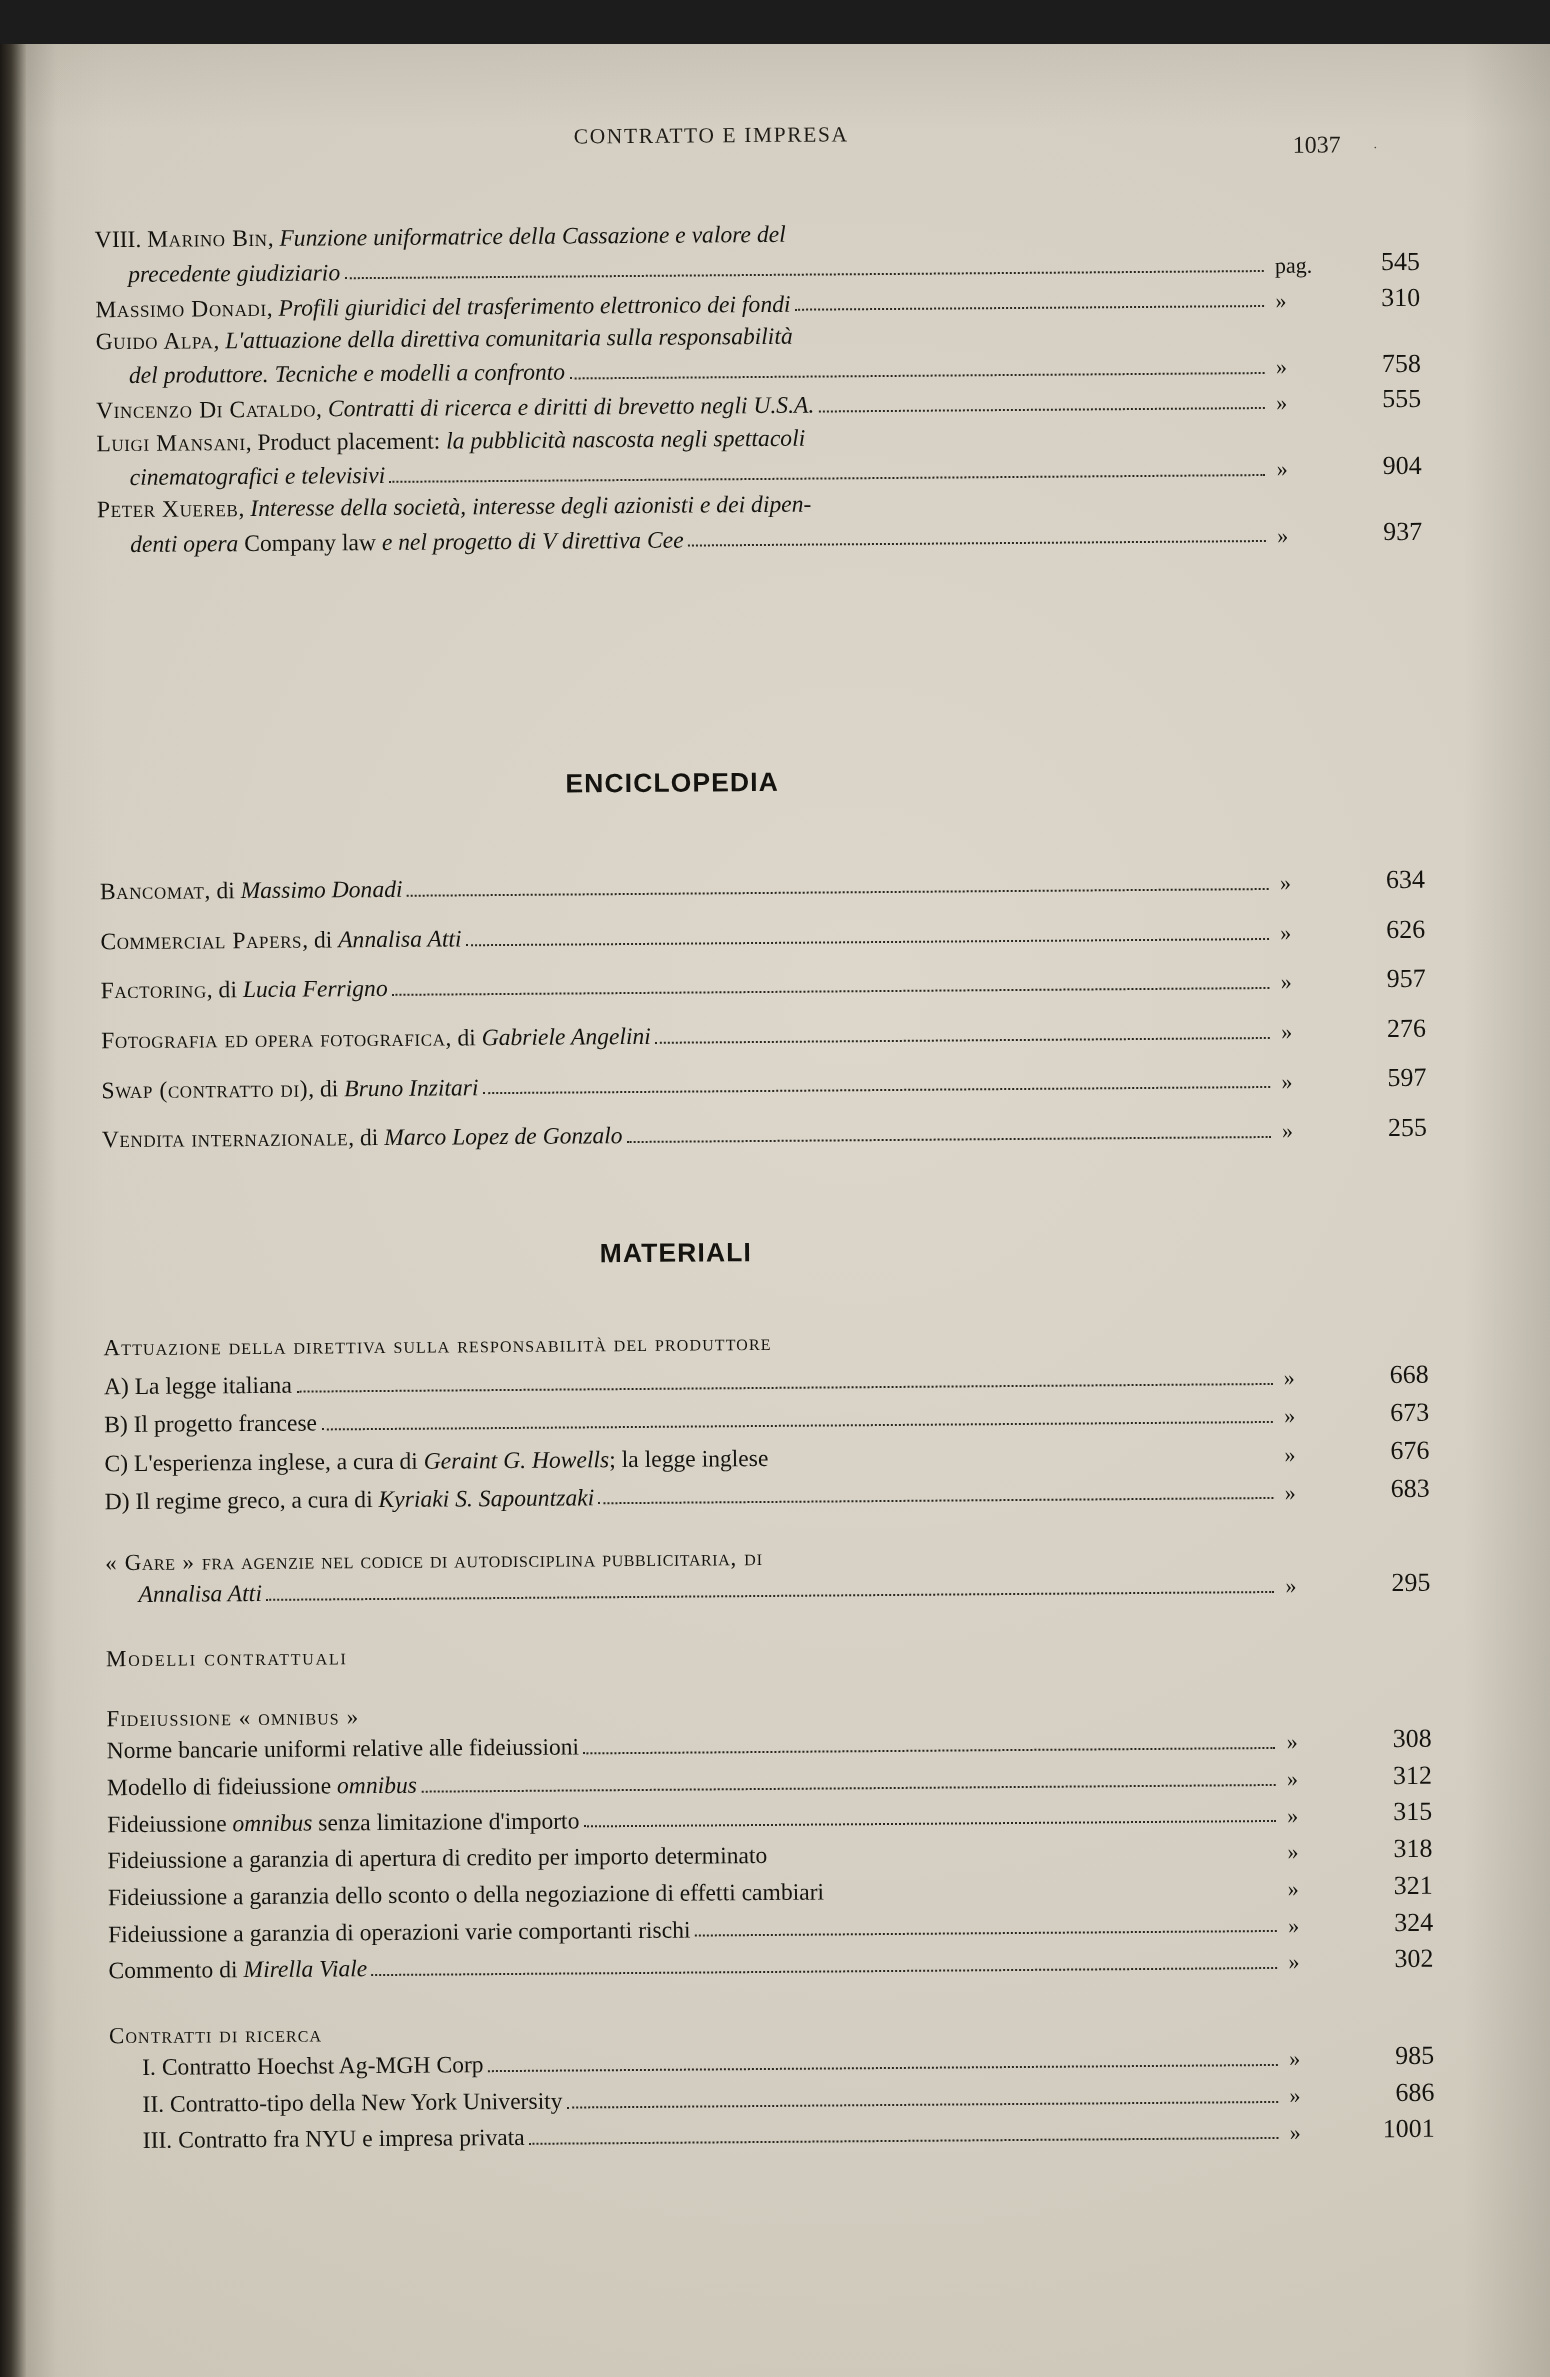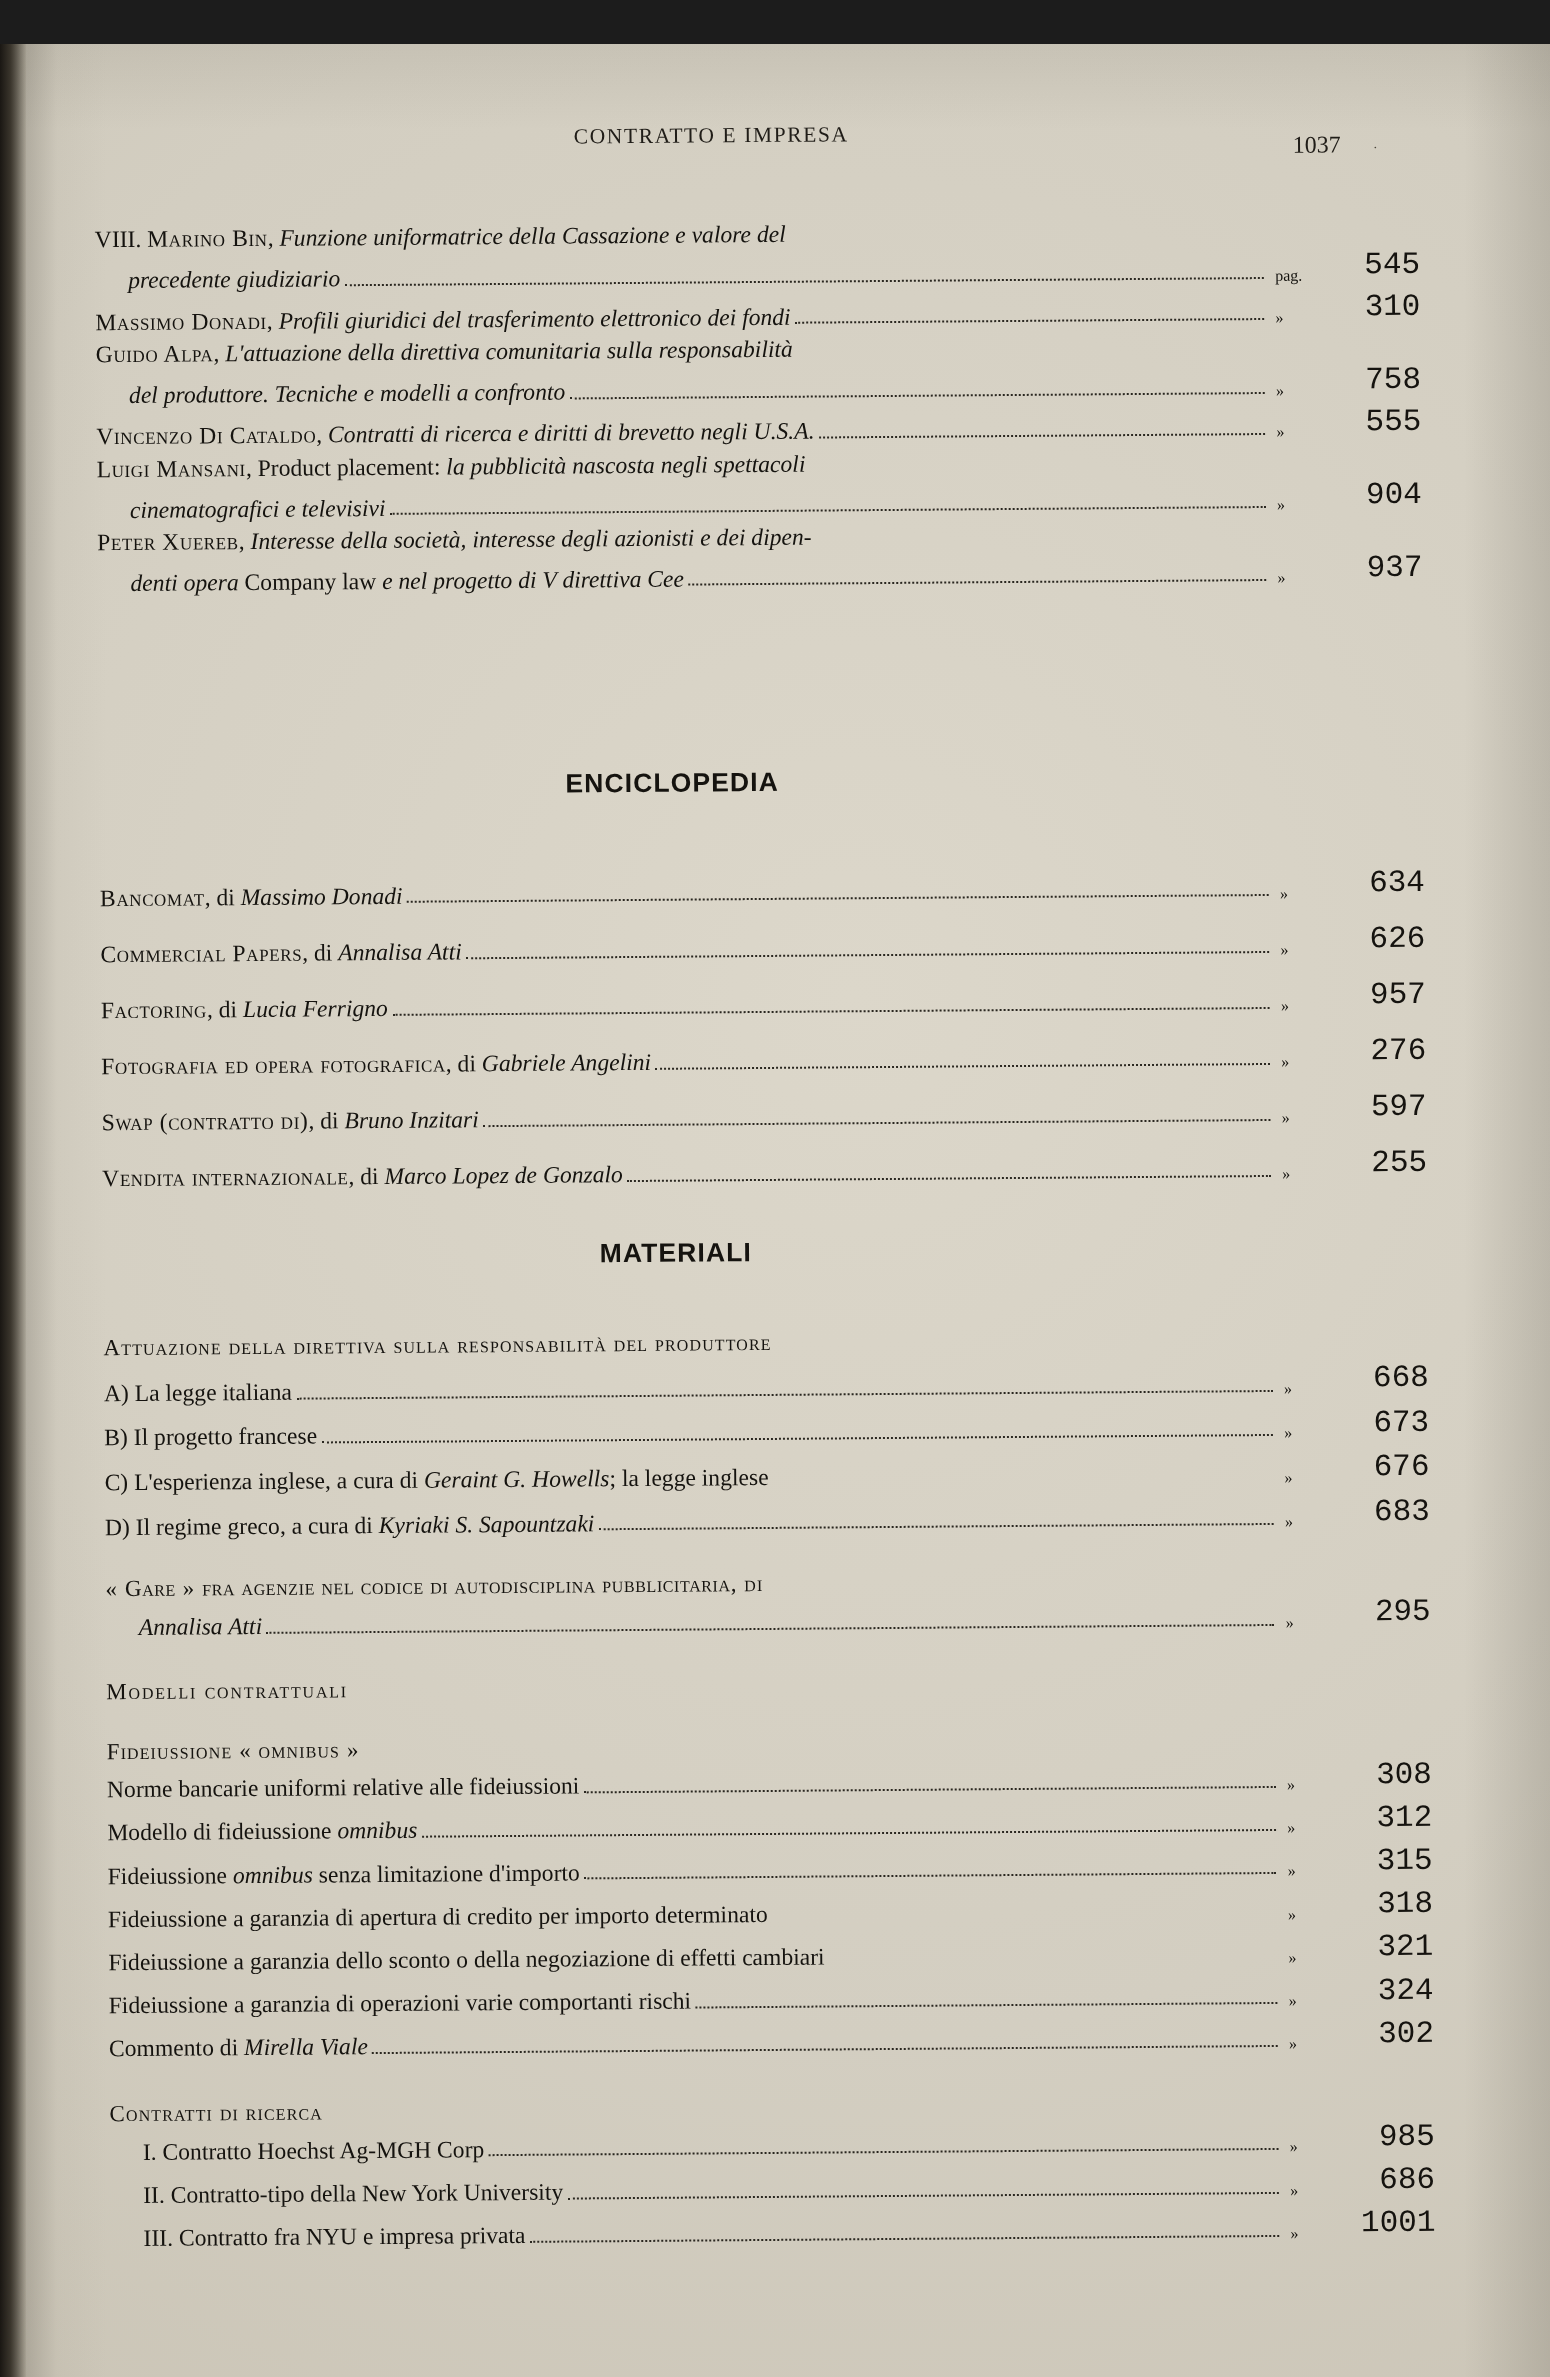--- a/index.html
+++ b/index.html
@@ -85,29 +85,28 @@
     flex: 1 1 auto;
     border-bottom: 2.1px dotted #2a2720;
     margin: 0 4.3px 7.9px 4.3px;
     height: 0.7px;
     min-width: 8.6px;
   }
   .row .mark {
     width: 66px;
     text-align: left;
     flex: 0 0 auto;
-    font-size: 16px;
+    font-size: 22px;
     padding-left: 7.2px;
   }
   .row .num {
     width: 79px;
     text-align: right;
     flex: 0 0 auto;
-    font-size: 31px;
-    font-family: Liberation Mono, monospace;
+    font-size: 26px;
   }
   .block {
     margin-bottom: 0px;
   }
   .multiline {
     font-size: 23.6px;
     line-height: 1.33;
   }
   .sc {
     font-variant: small-caps;

